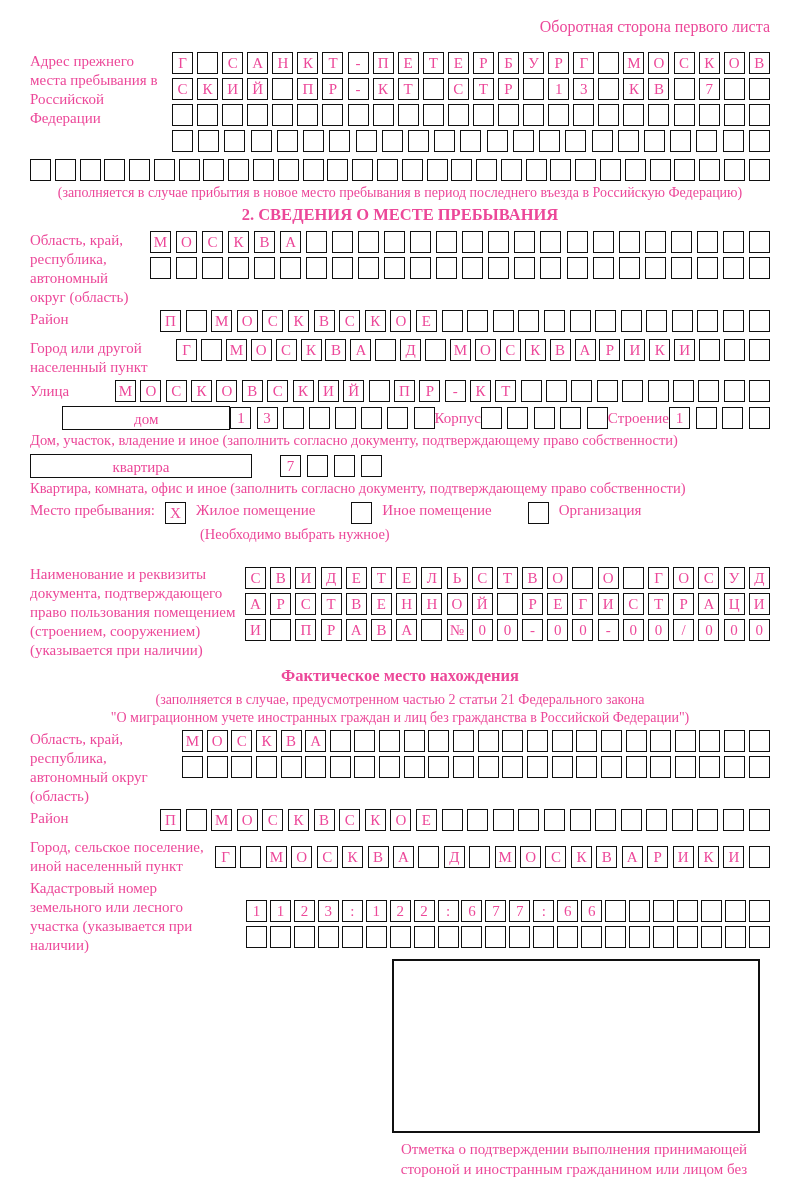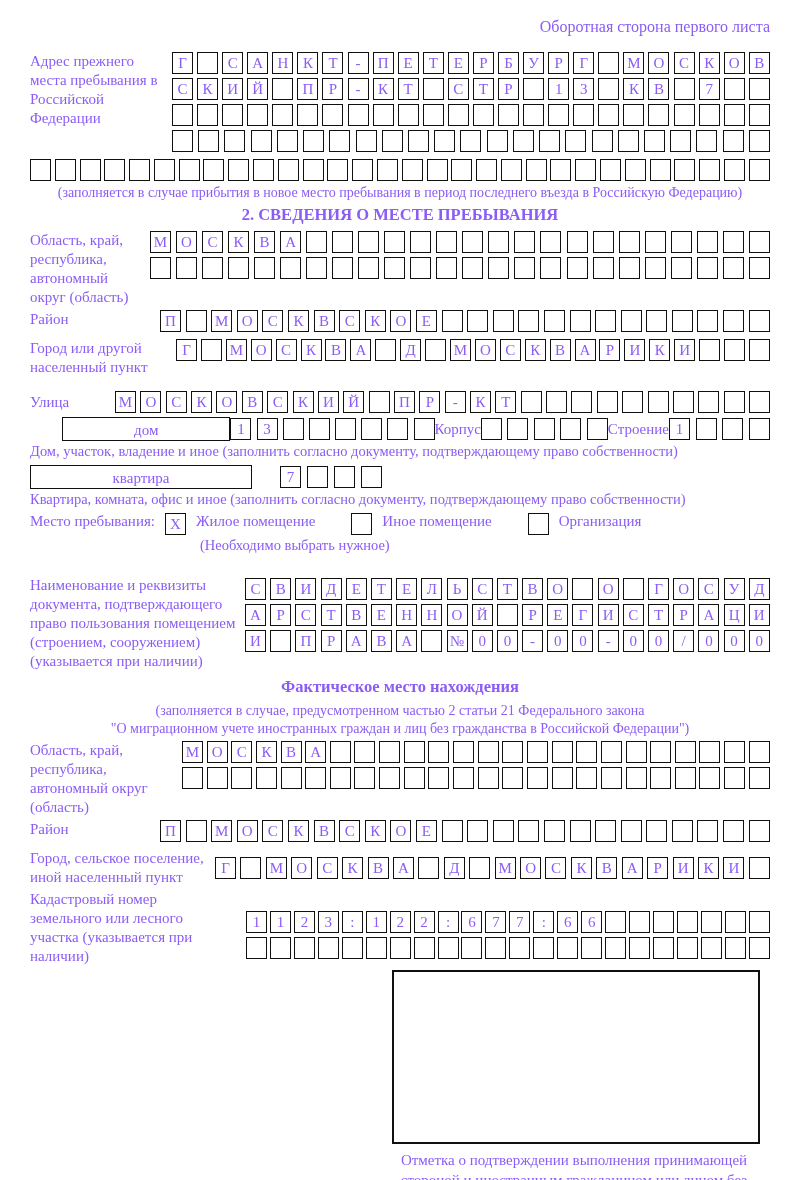--- a/index.html
+++ b/index.html
@@ -1,18 +1,18 @@
 <!DOCTYPE html>
 <html><head>
 <meta charset="utf-8">
 <style>
   html,body{margin:0;padding:0;background:#fff;}
   .page{
     width:800px;height:1180px;box-sizing:border-box;
-    padding:10px 30px 0 30px;overflow:hidden;background:#fff;color:#8b5cf6;
+    padding:10px 30px 0 30px;overflow:hidden;background:#fff;color:#ec4899;
     font-family:"Liberation Serif","DejaVu Serif",serif;font-size:15px;
     position:relative;
   }
   .header-note{text-align:right;font-size:16px;padding:8px 0 16px 0;}
   
   .cellrow{display:flex;justify-content:space-between;margin-bottom:4px;}
   .cell{
     flex:0 0 19px;width:19px;height:20px;border:1.7px solid #101010;
     text-align:center;line-height:20px;font-size:15px;display:block;
     background:#fff;
@@ -320,21 +320,21 @@
           <span class="cell">И</span>
           <span class="cell">К</span>
           <span class="cell">И</span>
           <span class="cell"></span>
           <span class="cell"></span>
           <span class="cell"></span>
         </div>
       </div>
   </div>
 
-  <div class="field" style="align-items:center;margin-top:14px;">
+  <div class="field" style="align-items:center;margin-top:3px;">
     <div class="flabel w85">Улица</div>
     <div class="rows">
         <div class="cellrow" style="margin-bottom:0;">
           <span class="cell">М</span>
           <span class="cell">О</span>
           <span class="cell">С</span>
           <span class="cell">К</span>
           <span class="cell">О</span>
           <span class="cell">В</span>
           <span class="cell">С</span>

